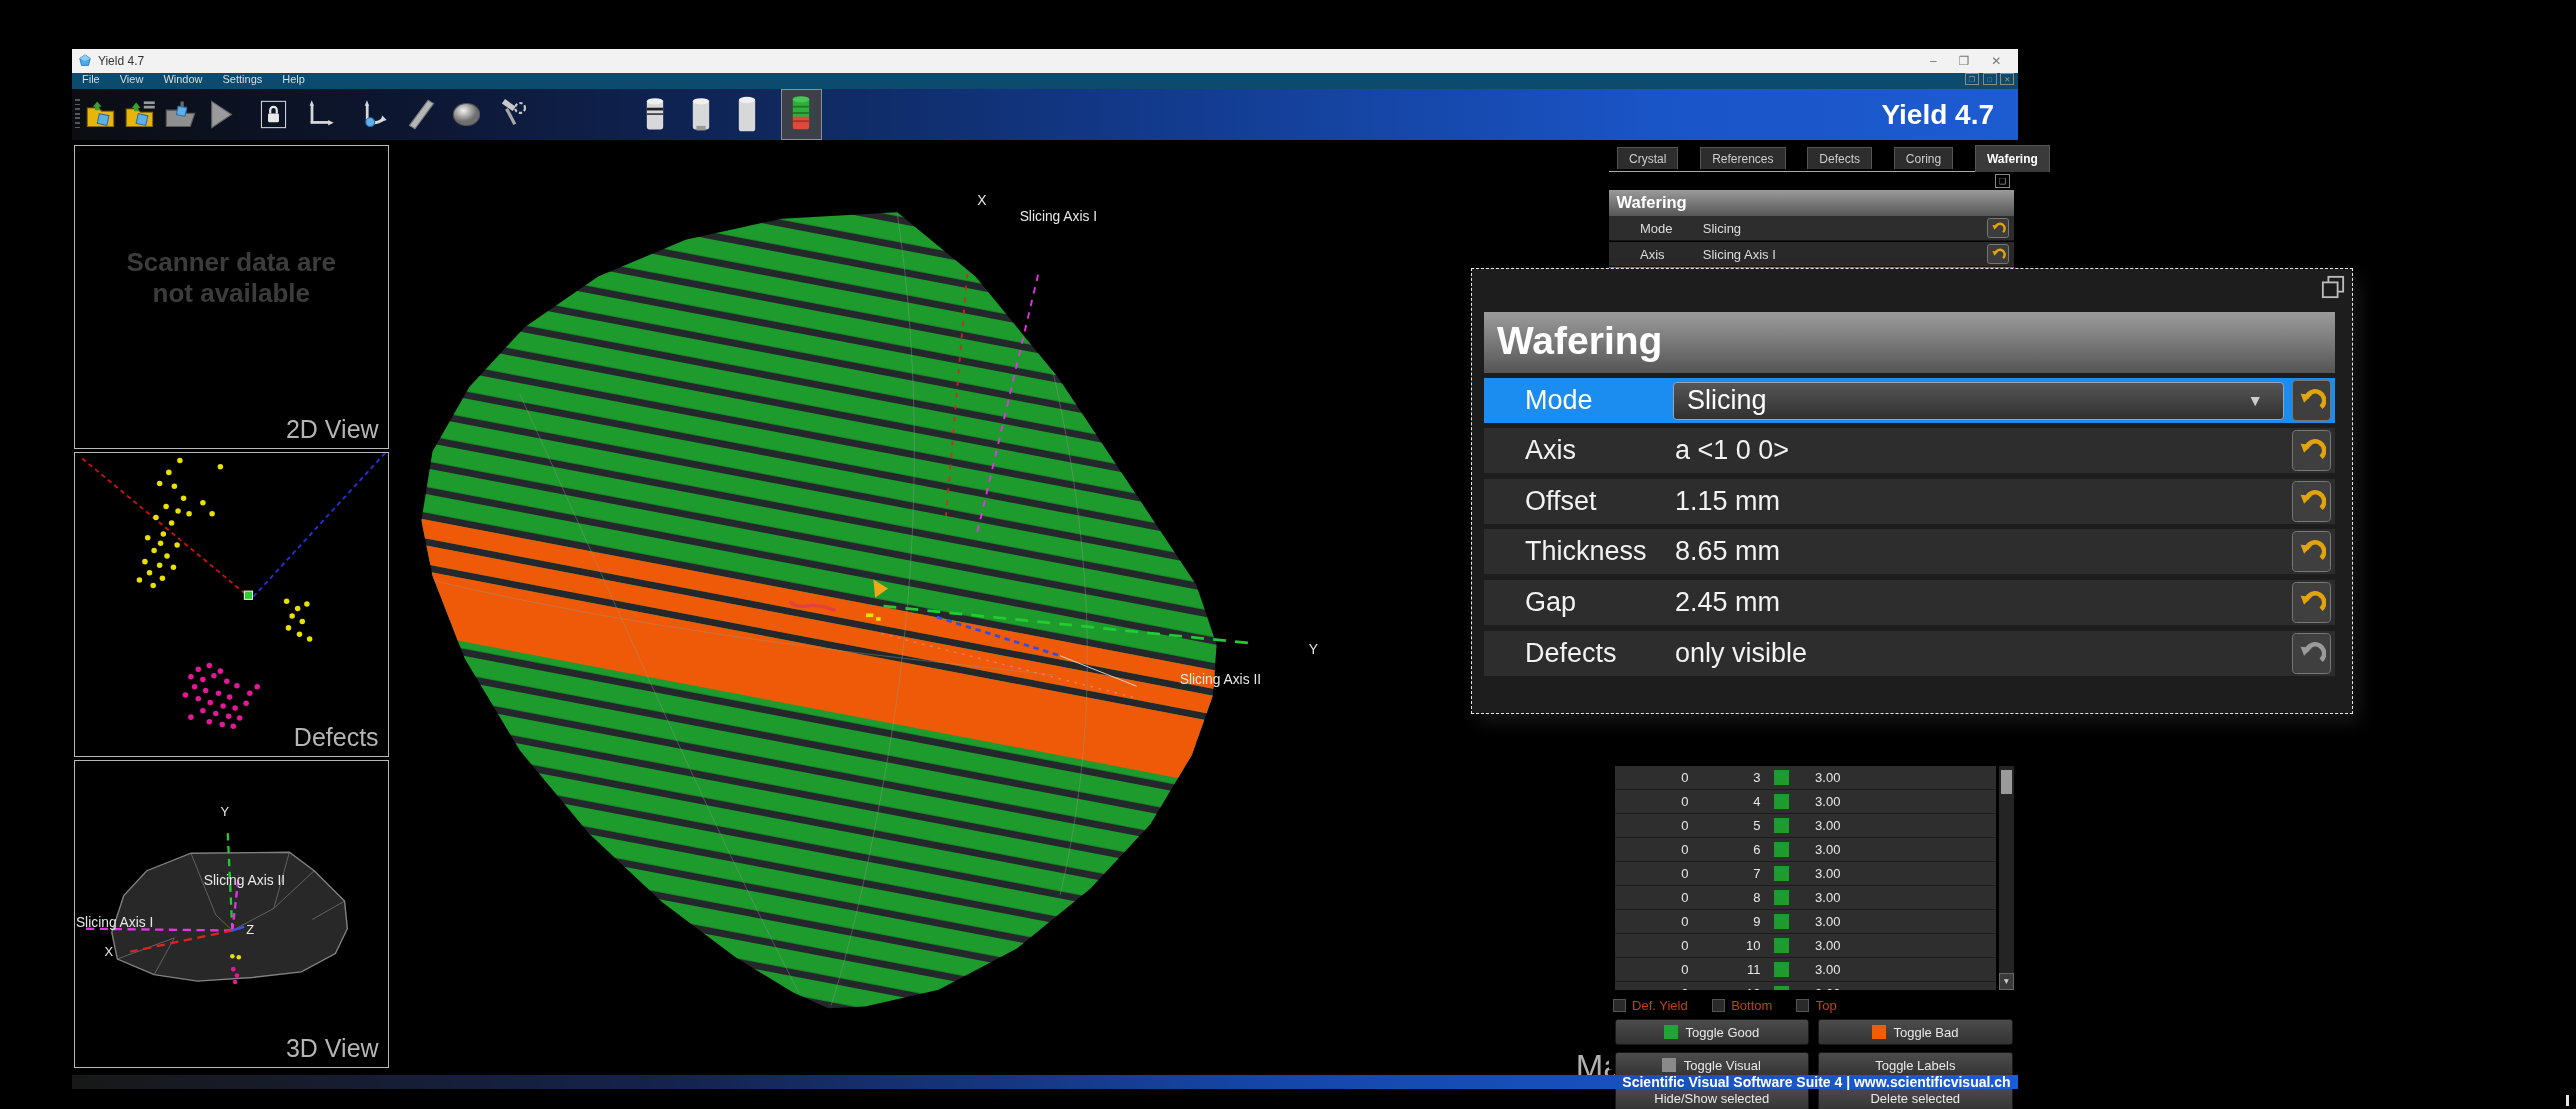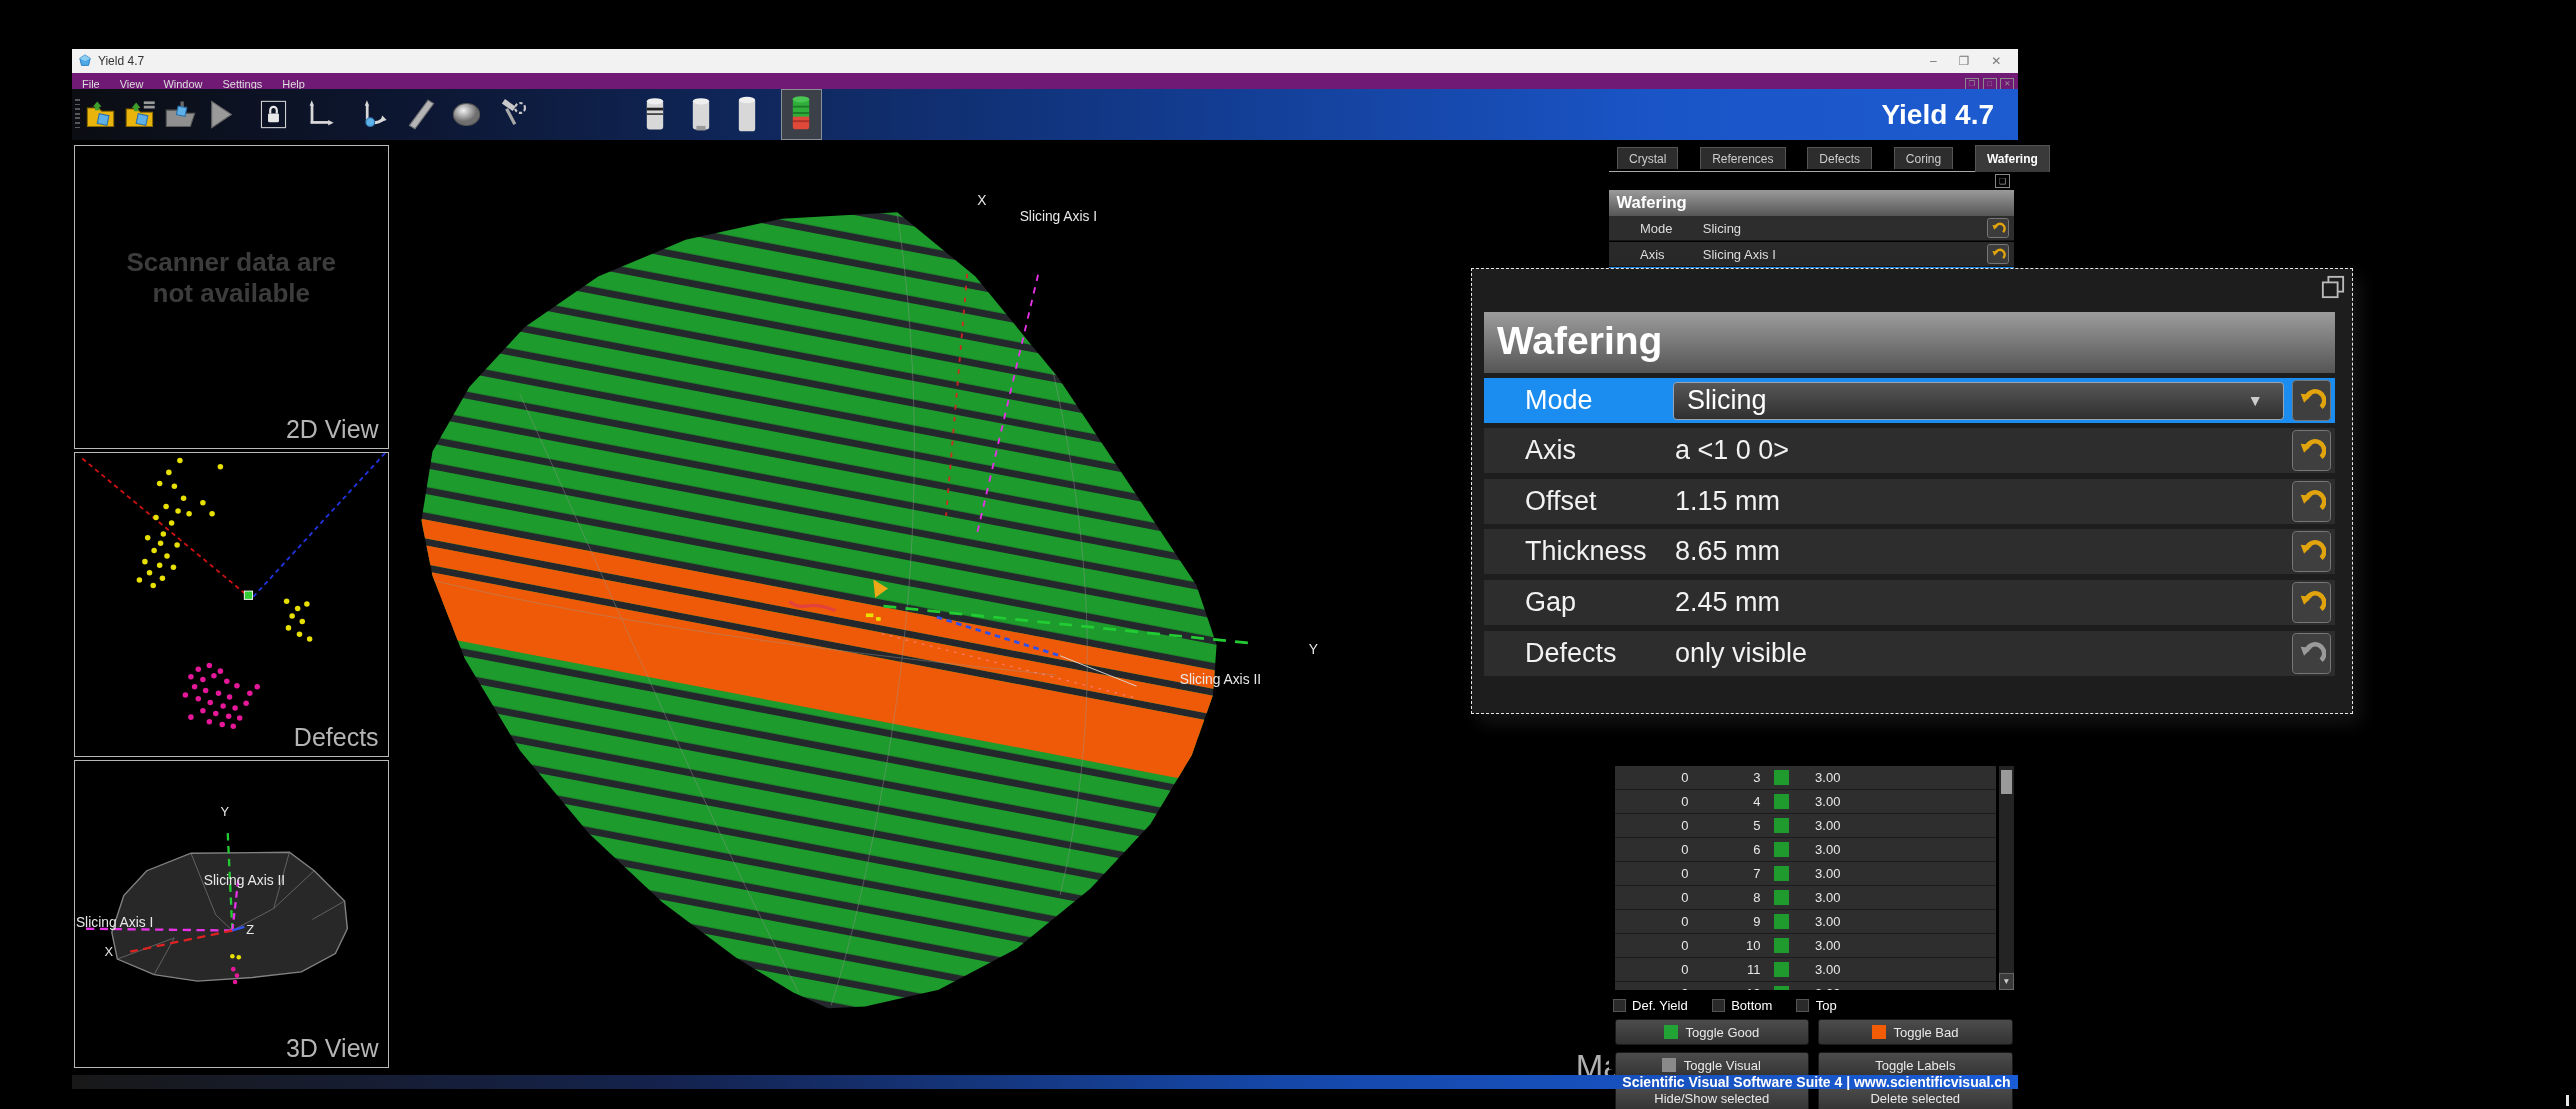--- a/index.html
+++ b/index.html
@@ -12,22 +12,22 @@
   
   #titlebar { position:absolute; left:0; top:0; width:1946px; height:24px; background:#f2f2f2;
               display:flex; align-items:center; }
   #titlebar .ticon { width:14px; height:14px; margin-left:6.4px; }
   #titlebar .ttext { font-size:12px; color:#333; margin-left:5.5px; }
   #titlebar .wbtns { margin-left:auto; display:flex; gap:22px; margin-right:16.6px; color:#777;
                      font-size:12px; }
   #titlebar .wbtns span { cursor:default; }
 
   
-  #menubar { position:absolute; left:0; top:24px; width:1946px; height:16.6px; background:#701a75;
-             display:flex; align-items:flex-end; font-size:11px; color:#ddd; }
+  #menubar { position:absolute; left:0; top:24px; width:1946px; height:16.6px; background:#0c4a6e;
+             display:flex; align-items:flex-start; font-size:11px; color:#ddd; }
   #menubar .mitem { padding:0 10px; }
   .mdi-box { width:14px; height:12px; border:0.9px solid #8a8a8a; display:inline-flex; align-items:center;
              justify-content:center; font-size:7.4px; color:#999; margin-left:3.7px; }
   #menubar .mdis { margin-left:auto; margin-right:3.7px; display:flex; }
 
   
   #toolbar { position:absolute; left:0; top:40px; width:1946px; height:51px;
      background:linear-gradient(90deg,#0b0d12 0%,#0d1733 18%,#12398a 55%,#1a55c8 82%,#1d5bd0 100%);
      display:flex; align-items:center; }
   .grip { width:5.5px; height:31px; margin-left:2.8px;
@@ -82,21 +82,21 @@
   .trow .c1 { width:72px; text-align:right; }
   .trow .sw { width:15.6px; height:15.6px; background:#1f9b2d; margin-left:13px; }
   .trow .c2 { margin-left:26px; }
   #vscroll { position:absolute; left:390px; top:625px; width:14.7px; height:224px; background:#242424; }
   #vscroll .thumb { position:absolute; left:1.8px; top:3.7px; width:11px; height:24px; background:#9a9a9a; }
   #vscroll .sbtn { position:absolute; left:0; bottom:0; width:14.7px; height:16.6px; background:#3a3a3a;
                    border:0.9px solid #666; color:#ccc; font-size:8.3px; text-align:center; line-height:14.7px; }
 
   
   #checks { position:absolute; left:3.7px; top:854px; width:401px; height:20px; display:flex;
-            align-items:center; font-size:13px; color:#ffffff; }
+            align-items:center; font-size:13px; color:#c2410c; }
   .cb { width:13px; height:13px; background:#2a2a2a; border:0.9px solid #555; margin-right:6.4px; }
   #checks .citem { display:flex; align-items:center; margin-right:24px; }
 
   
   #btns { position:absolute; left:5.5px; top:878px; width:398px; display:grid;
           grid-template-columns:1fr 1fr; gap:7.4px 9.2px; }
   .rbtn { height:26px; background:linear-gradient(#4c4c4c,#333); border:0.9px solid #191919;
           border-radius:2.8px; color:#e8e8e8; font-size:13px; display:flex; align-items:center;
           justify-content:center; gap:7.4px; }
   .rbtn .bsw { width:14px; height:14px; }

